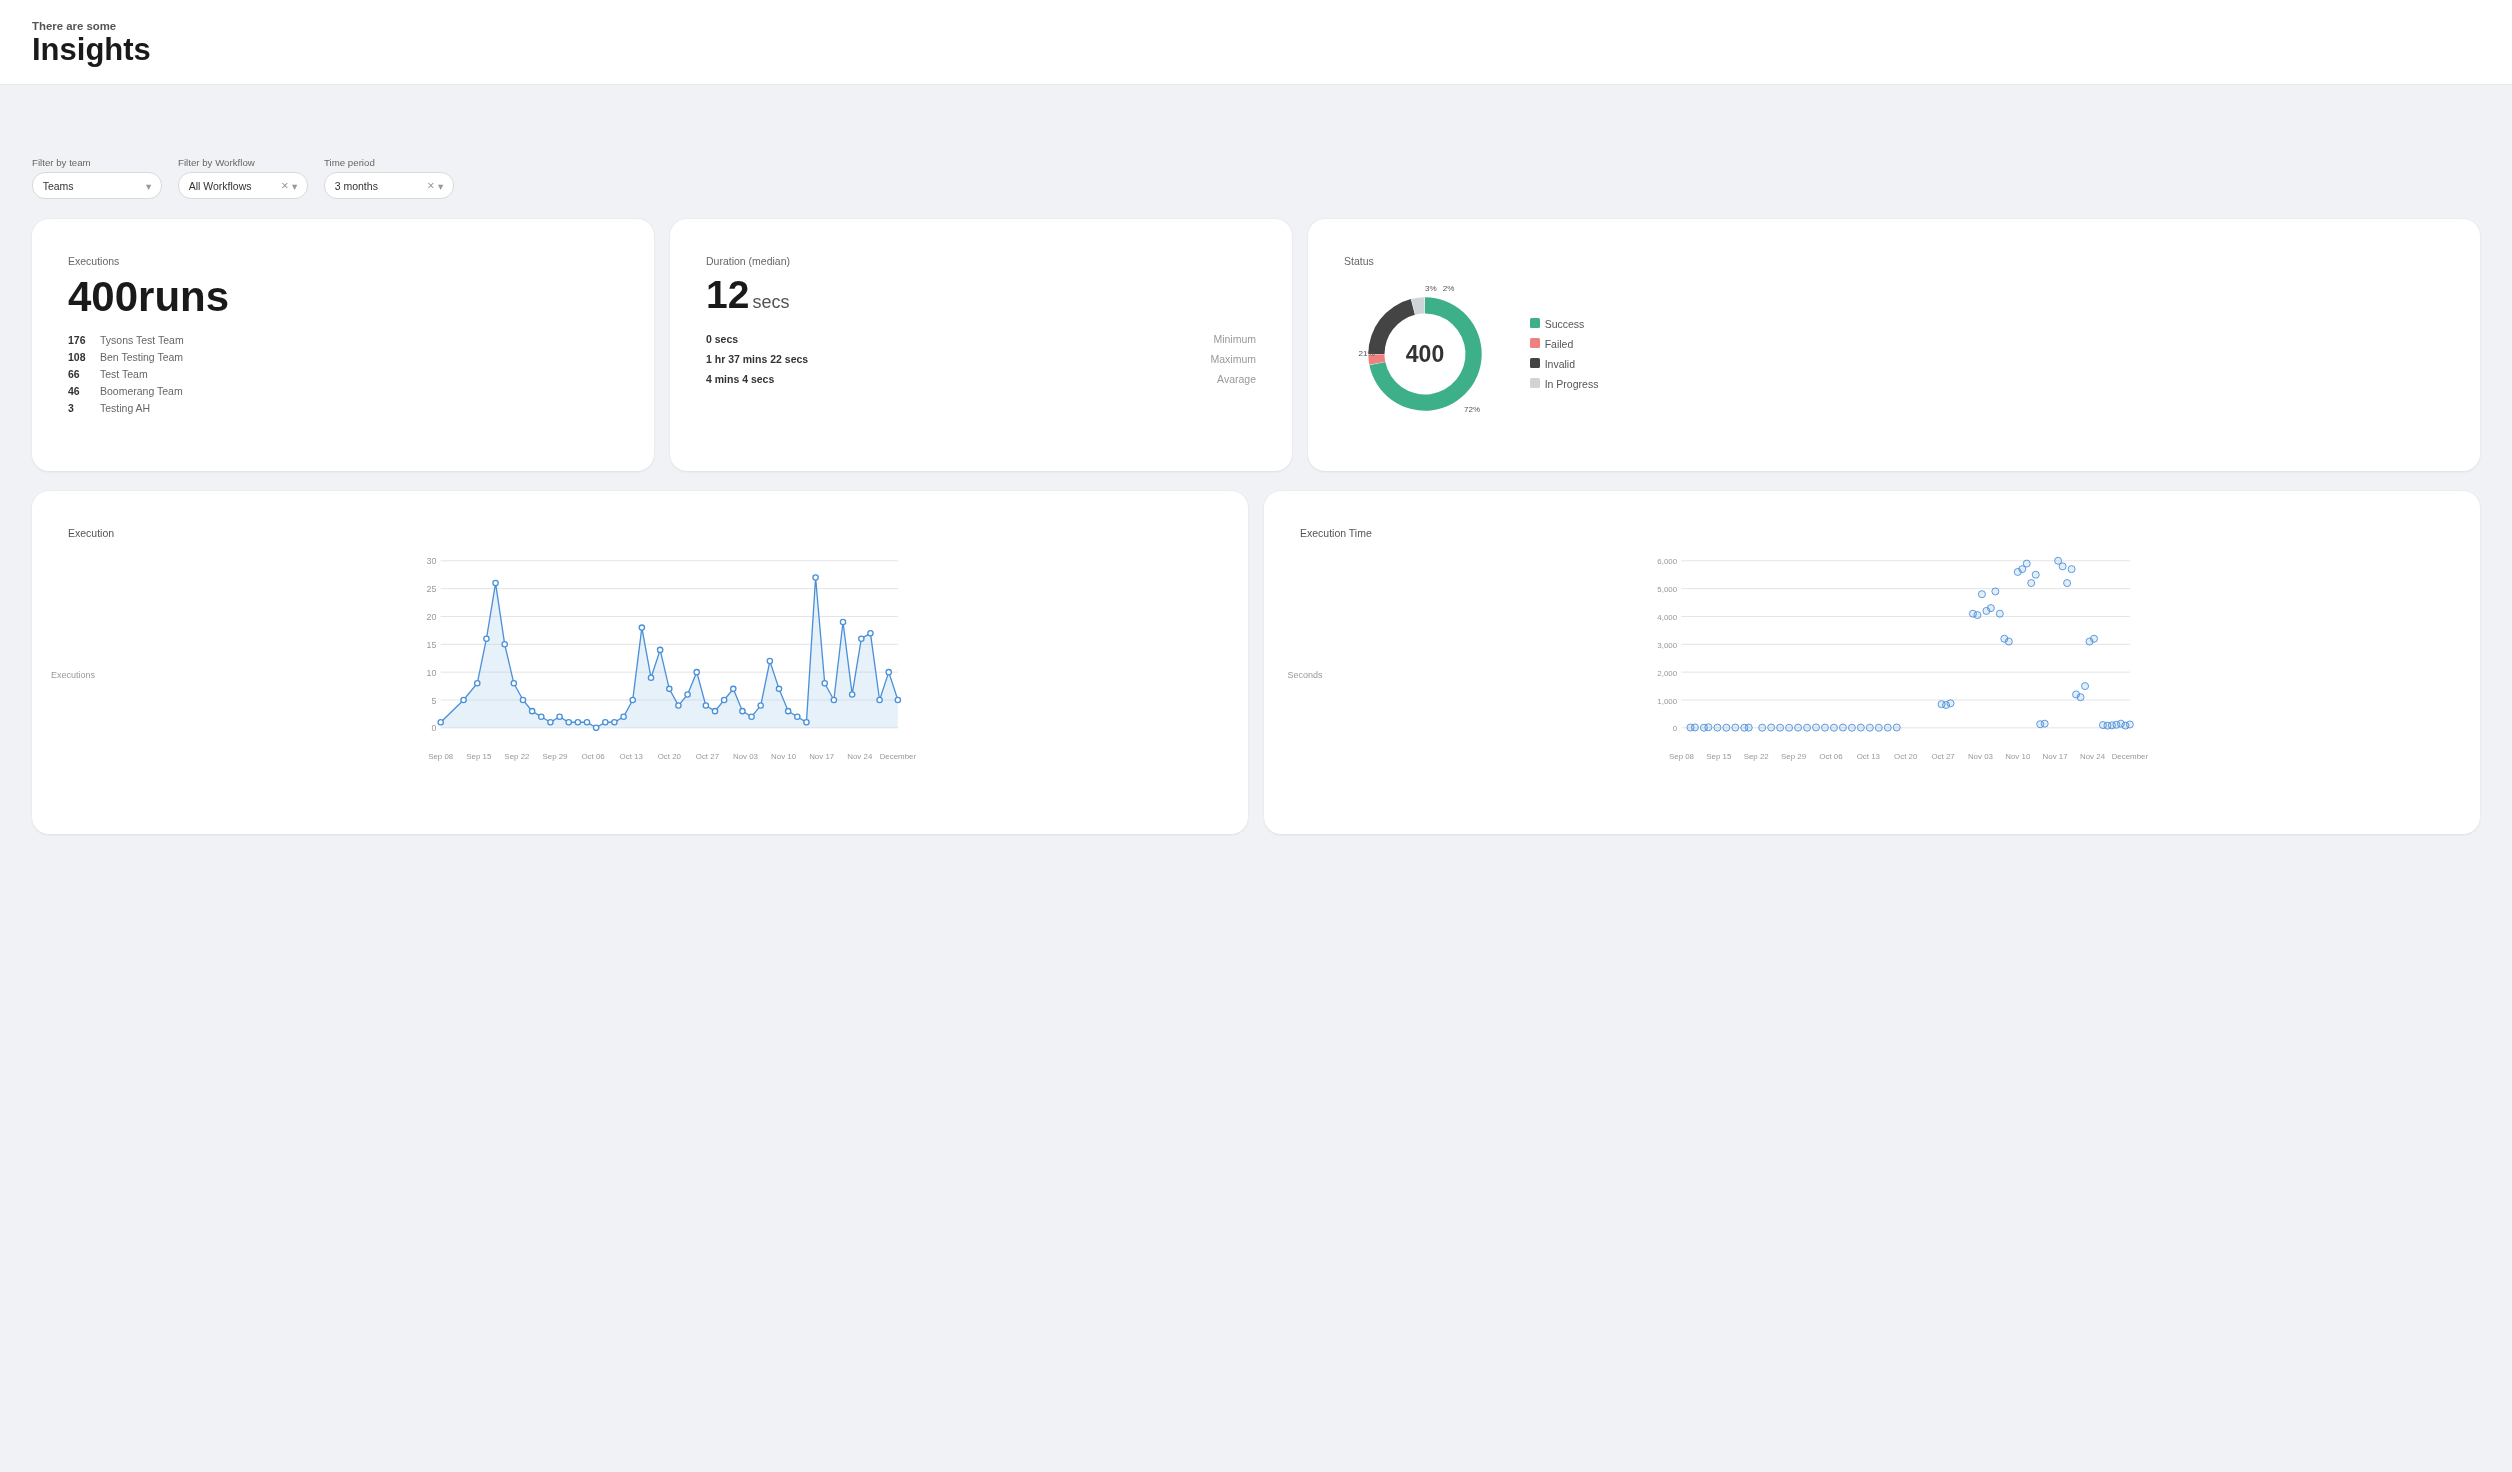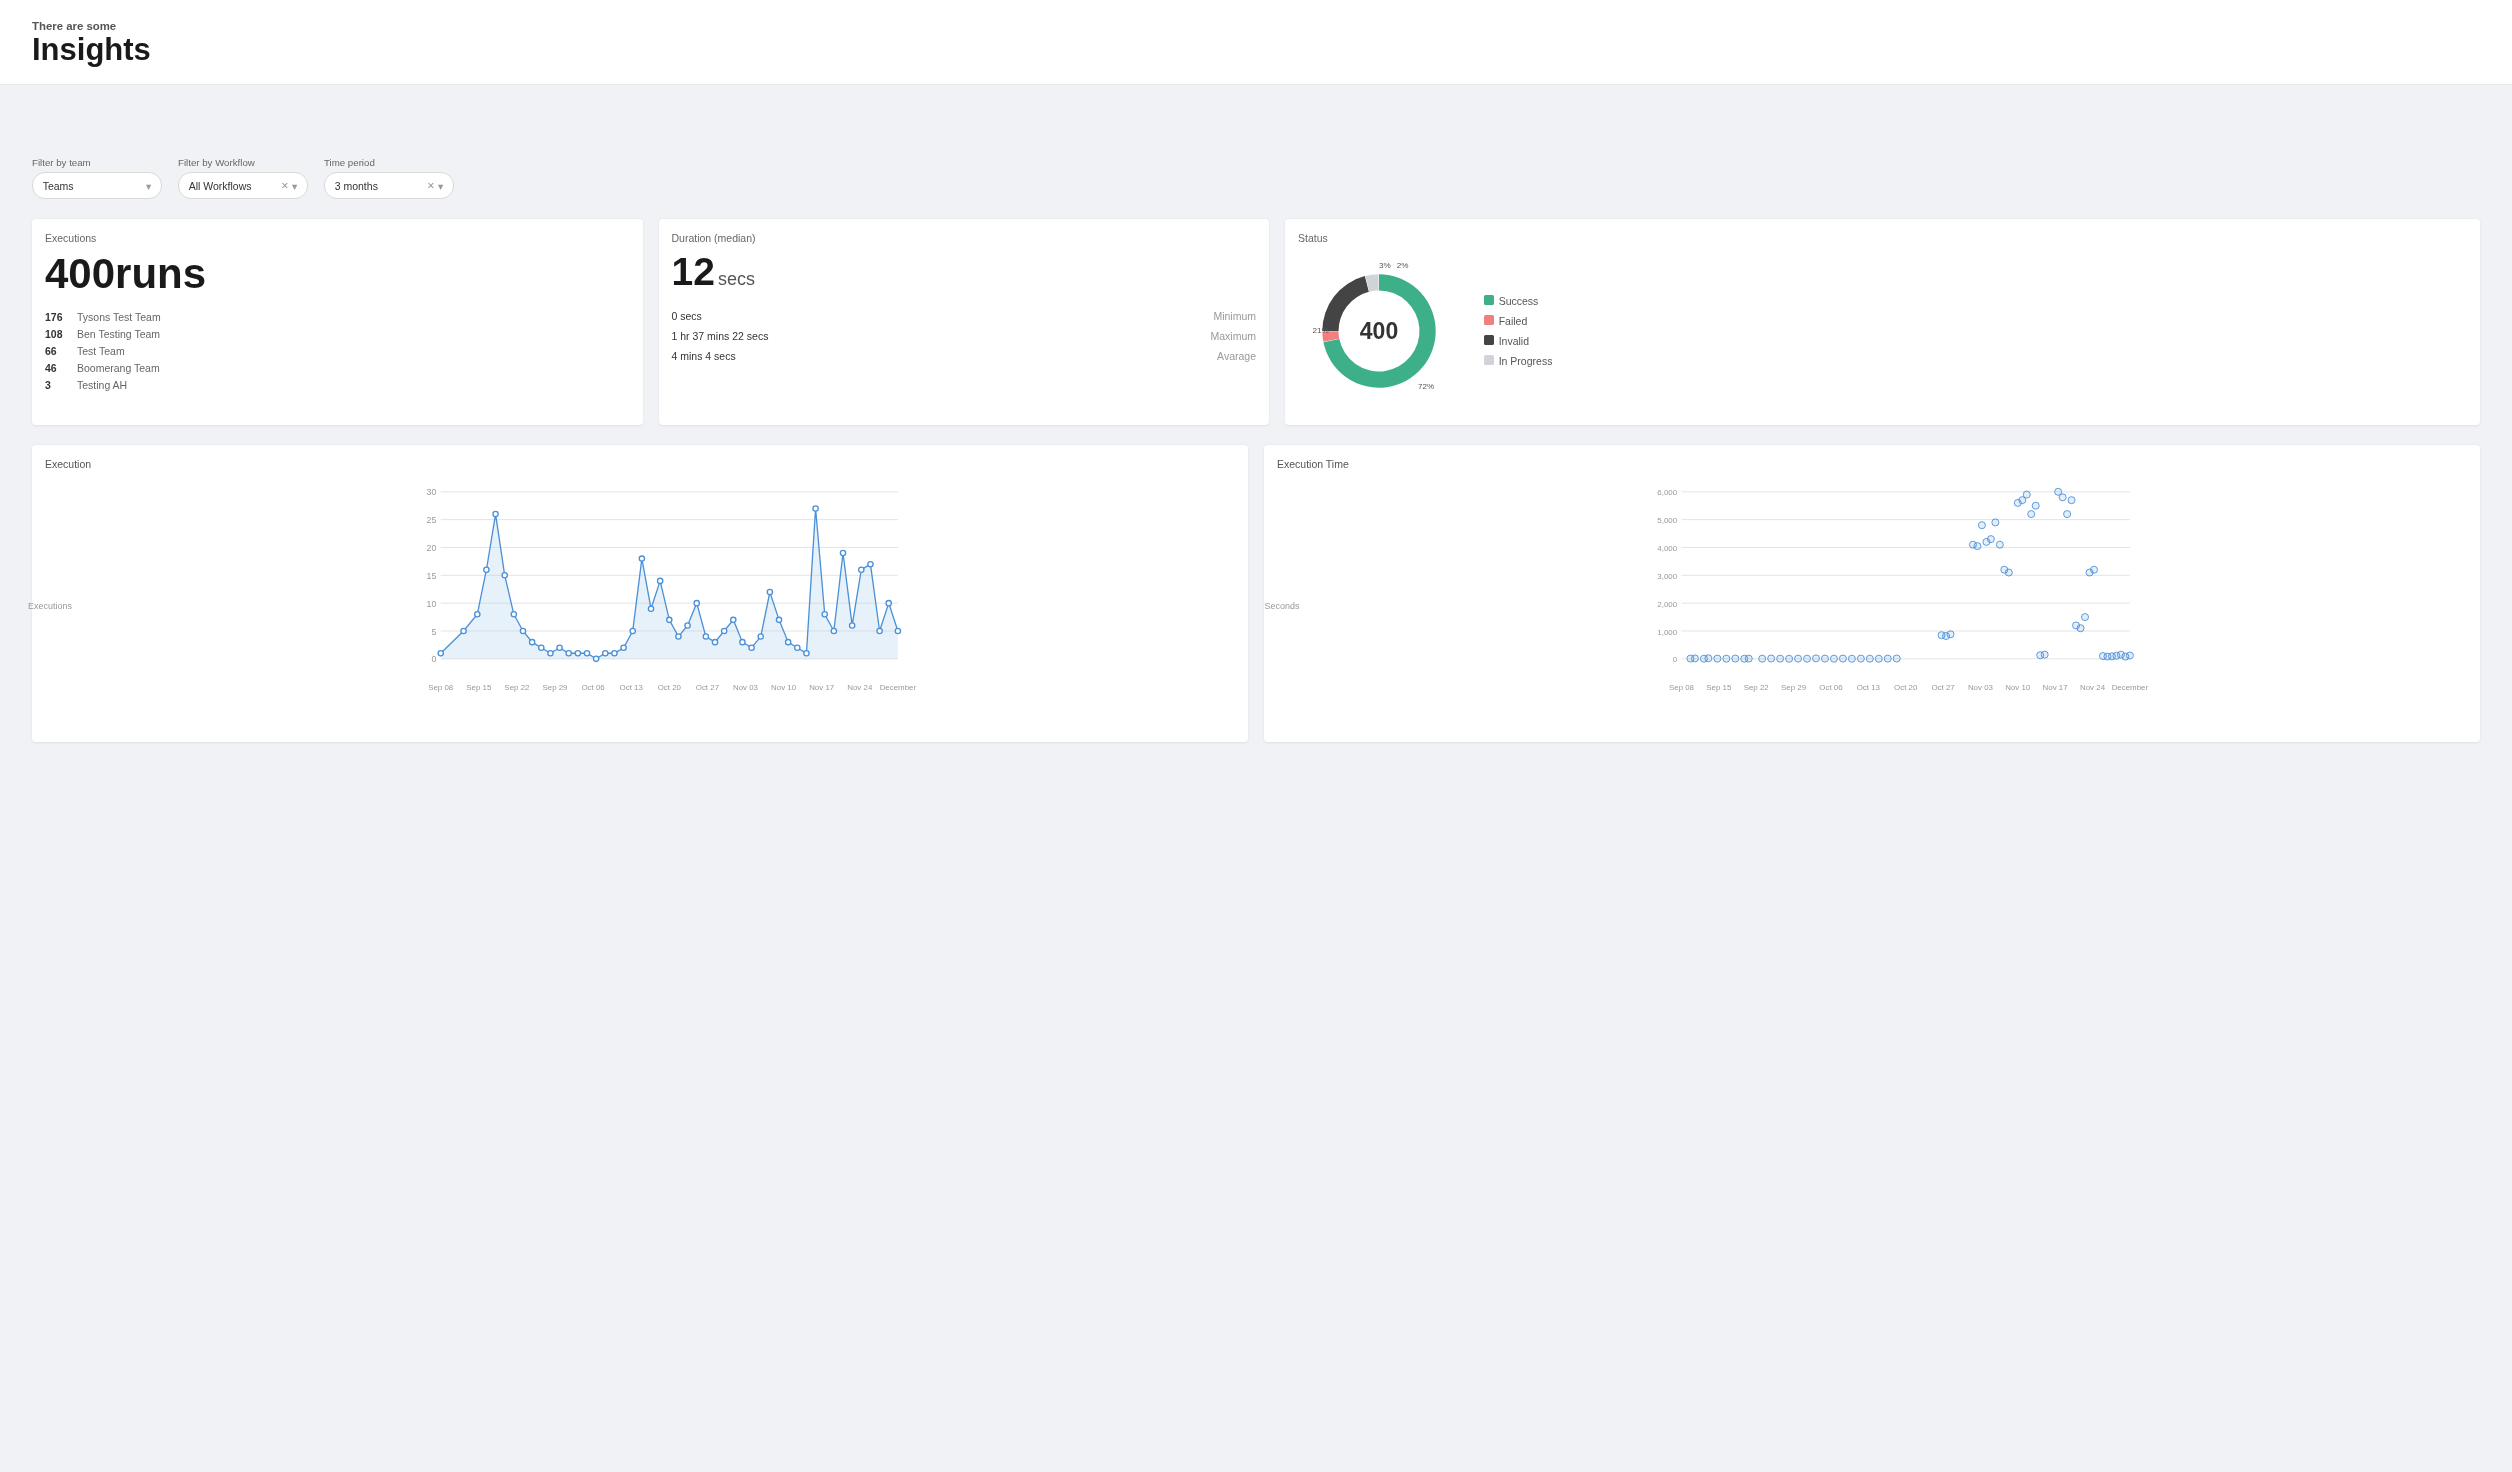--- a/index.html
+++ b/index.html
@@ -19,21 +19,21 @@
       background: #fff; border: 0.8px solid #d9d9d9; border-radius: 13px;
       padding: 6.5px 9.7px; cursor: pointer; font-size: 10.5px; color: #333;
       min-width: 130px; gap: 6.5px;
     }
     .filter-select .select-icons { display: flex; align-items: center; gap: 3.2px; color: #999; }
     .filter-select .clear-icon { font-size: 9.7px; cursor: pointer; }
 
     .stats-row { display: flex; gap: 16px; margin-bottom: 19.5px; }
 
     .card {
-      background: #fff; border-radius: 4px; padding: 13px;
+      background: #fff; border-radius: 17px; padding: 36px;
       box-shadow: 0 0.8px 2.4px rgba(0,0,0,0.08);
     }
 
     .card-executions { flex: 1; }
     .card-duration { flex: 1; }
     .card-status { flex: 2; }
 
     .card h3 { font-size: 10.5px; font-weight: 500; color: #666; margin-bottom: 6.5px; }
 
     .big-number { font-size: 42px; font-weight: 700; color: #1a1a1a; }
@@ -41,21 +41,21 @@
     .team-list { margin-top: 13px; display: flex; flex-direction: column; gap: 4.9px; }
     .team-row { display: flex; gap: 8px; font-size: 10.5px; }
     .team-count { font-weight: 600; color: #333; min-width: 24px; }
     .team-name { color: #666; }
 
     .duration-number { font-size: 39px; font-weight: 700; color: #1a1a1a; }
     .duration-unit { font-size: 18px; font-weight: 400; color: #555; margin-left: 3.2px; }
 
     .duration-stats { margin-top: 16px; display: flex; flex-direction: column; gap: 8px; }
     .duration-stat-row { display: flex; justify-content: space-between; font-size: 10.5px; }
-    .duration-val { color: #333; font-weight: 400; }
+    .duration-val { color: #333; font-weight: 700; }
     .duration-label { color: #999; }
 
     .status-inner { display: flex; align-items: center; gap: 24px; }
     .donut-container { position: relative; width: 162px; height: 162px; flex-shrink: 0; }
     .donut-center {
       position: absolute; top: 50%; left: 50%; transform: translate(-50%, -50%);
       font-size: 23px; font-weight: 700; color: #333;
     }
     .legend { display: flex; flex-direction: column; gap: 8px; }
     .legend-item { display: flex; gap: 5px; font-size: 10.5px; color: #555; }

